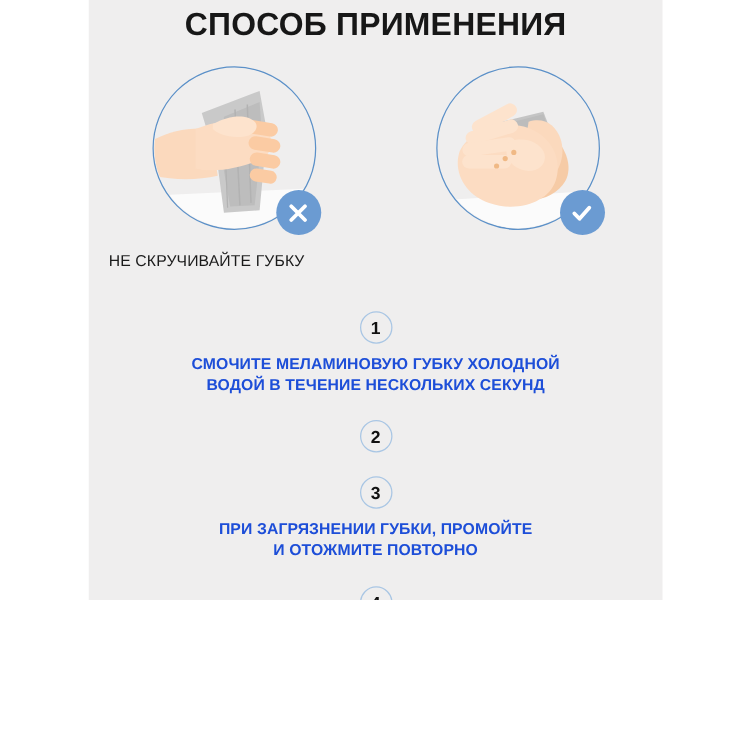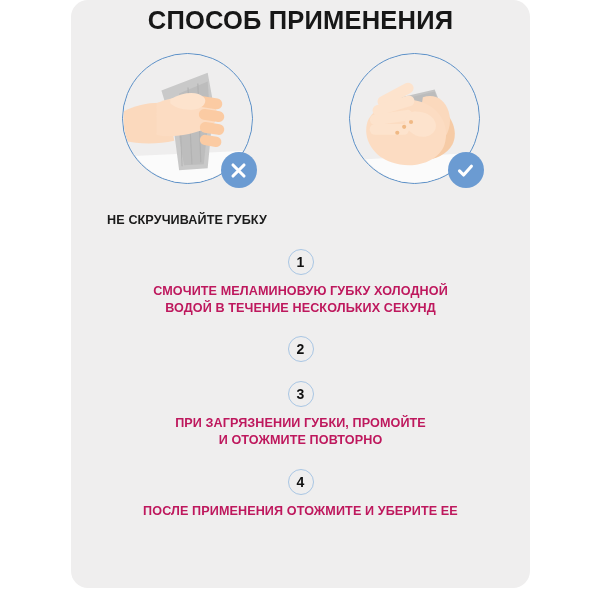--- a/index.html
+++ b/index.html
@@ -22,24 +22,23 @@
     height: 600px;
     background: #ffffff;
   }
 
   
   .panel {
     position: absolute;
     left: 71px;
     top: 0;
     width: 459px;
-    height: 588px;
+    height: 480px;
     background: #efeeee;
     overflow: hidden;
-    border-radius: 17px;
   }
 
   
   .title {
     position: absolute;
     left: 0;
     top: 6px;
     width: 459px;
     text-align: center;
     font-size: 25.5px;
@@ -91,24 +90,24 @@
     border-radius: 50%;
     background: #6b9bd2;
     display: flex;
     align-items: center;
     justify-content: center;
     z-index: 3;
   }
   .badge svg { display: block; }
 
   .caption {
-    margin-top: 28px;
-    text-align: center;
+    margin-top: 17px;
+    text-align: left;
     font-size: 12.6px;
-    font-weight: 700;
+    font-weight: 400;
     line-height: 1.33;
     letter-spacing: 0.1px;
     color: #1b1b1b;
   }
 
   
   .steps {
     position: absolute;
     left: 0;
     top: 249px;
@@ -132,21 +131,21 @@
     font-weight: 700;
     color: #111111;
     background: transparent;
   }
   .step-text {
     margin-top: 8px;
     font-size: 12.6px;
     font-weight: 700;
     line-height: 1.33;
     letter-spacing: 0.1px;
-    color: #be185d;
+    color: #1d4ed8;
     white-space: pre-line;
   }
   .step.s1 { margin-top: 0; }
   .step.s2 { margin-top: 20px; }
   .step.s3 { margin-top: 19px; }
   .step.s4 { margin-top: 20px; }
 
   
   .banner {
     position: absolute;

